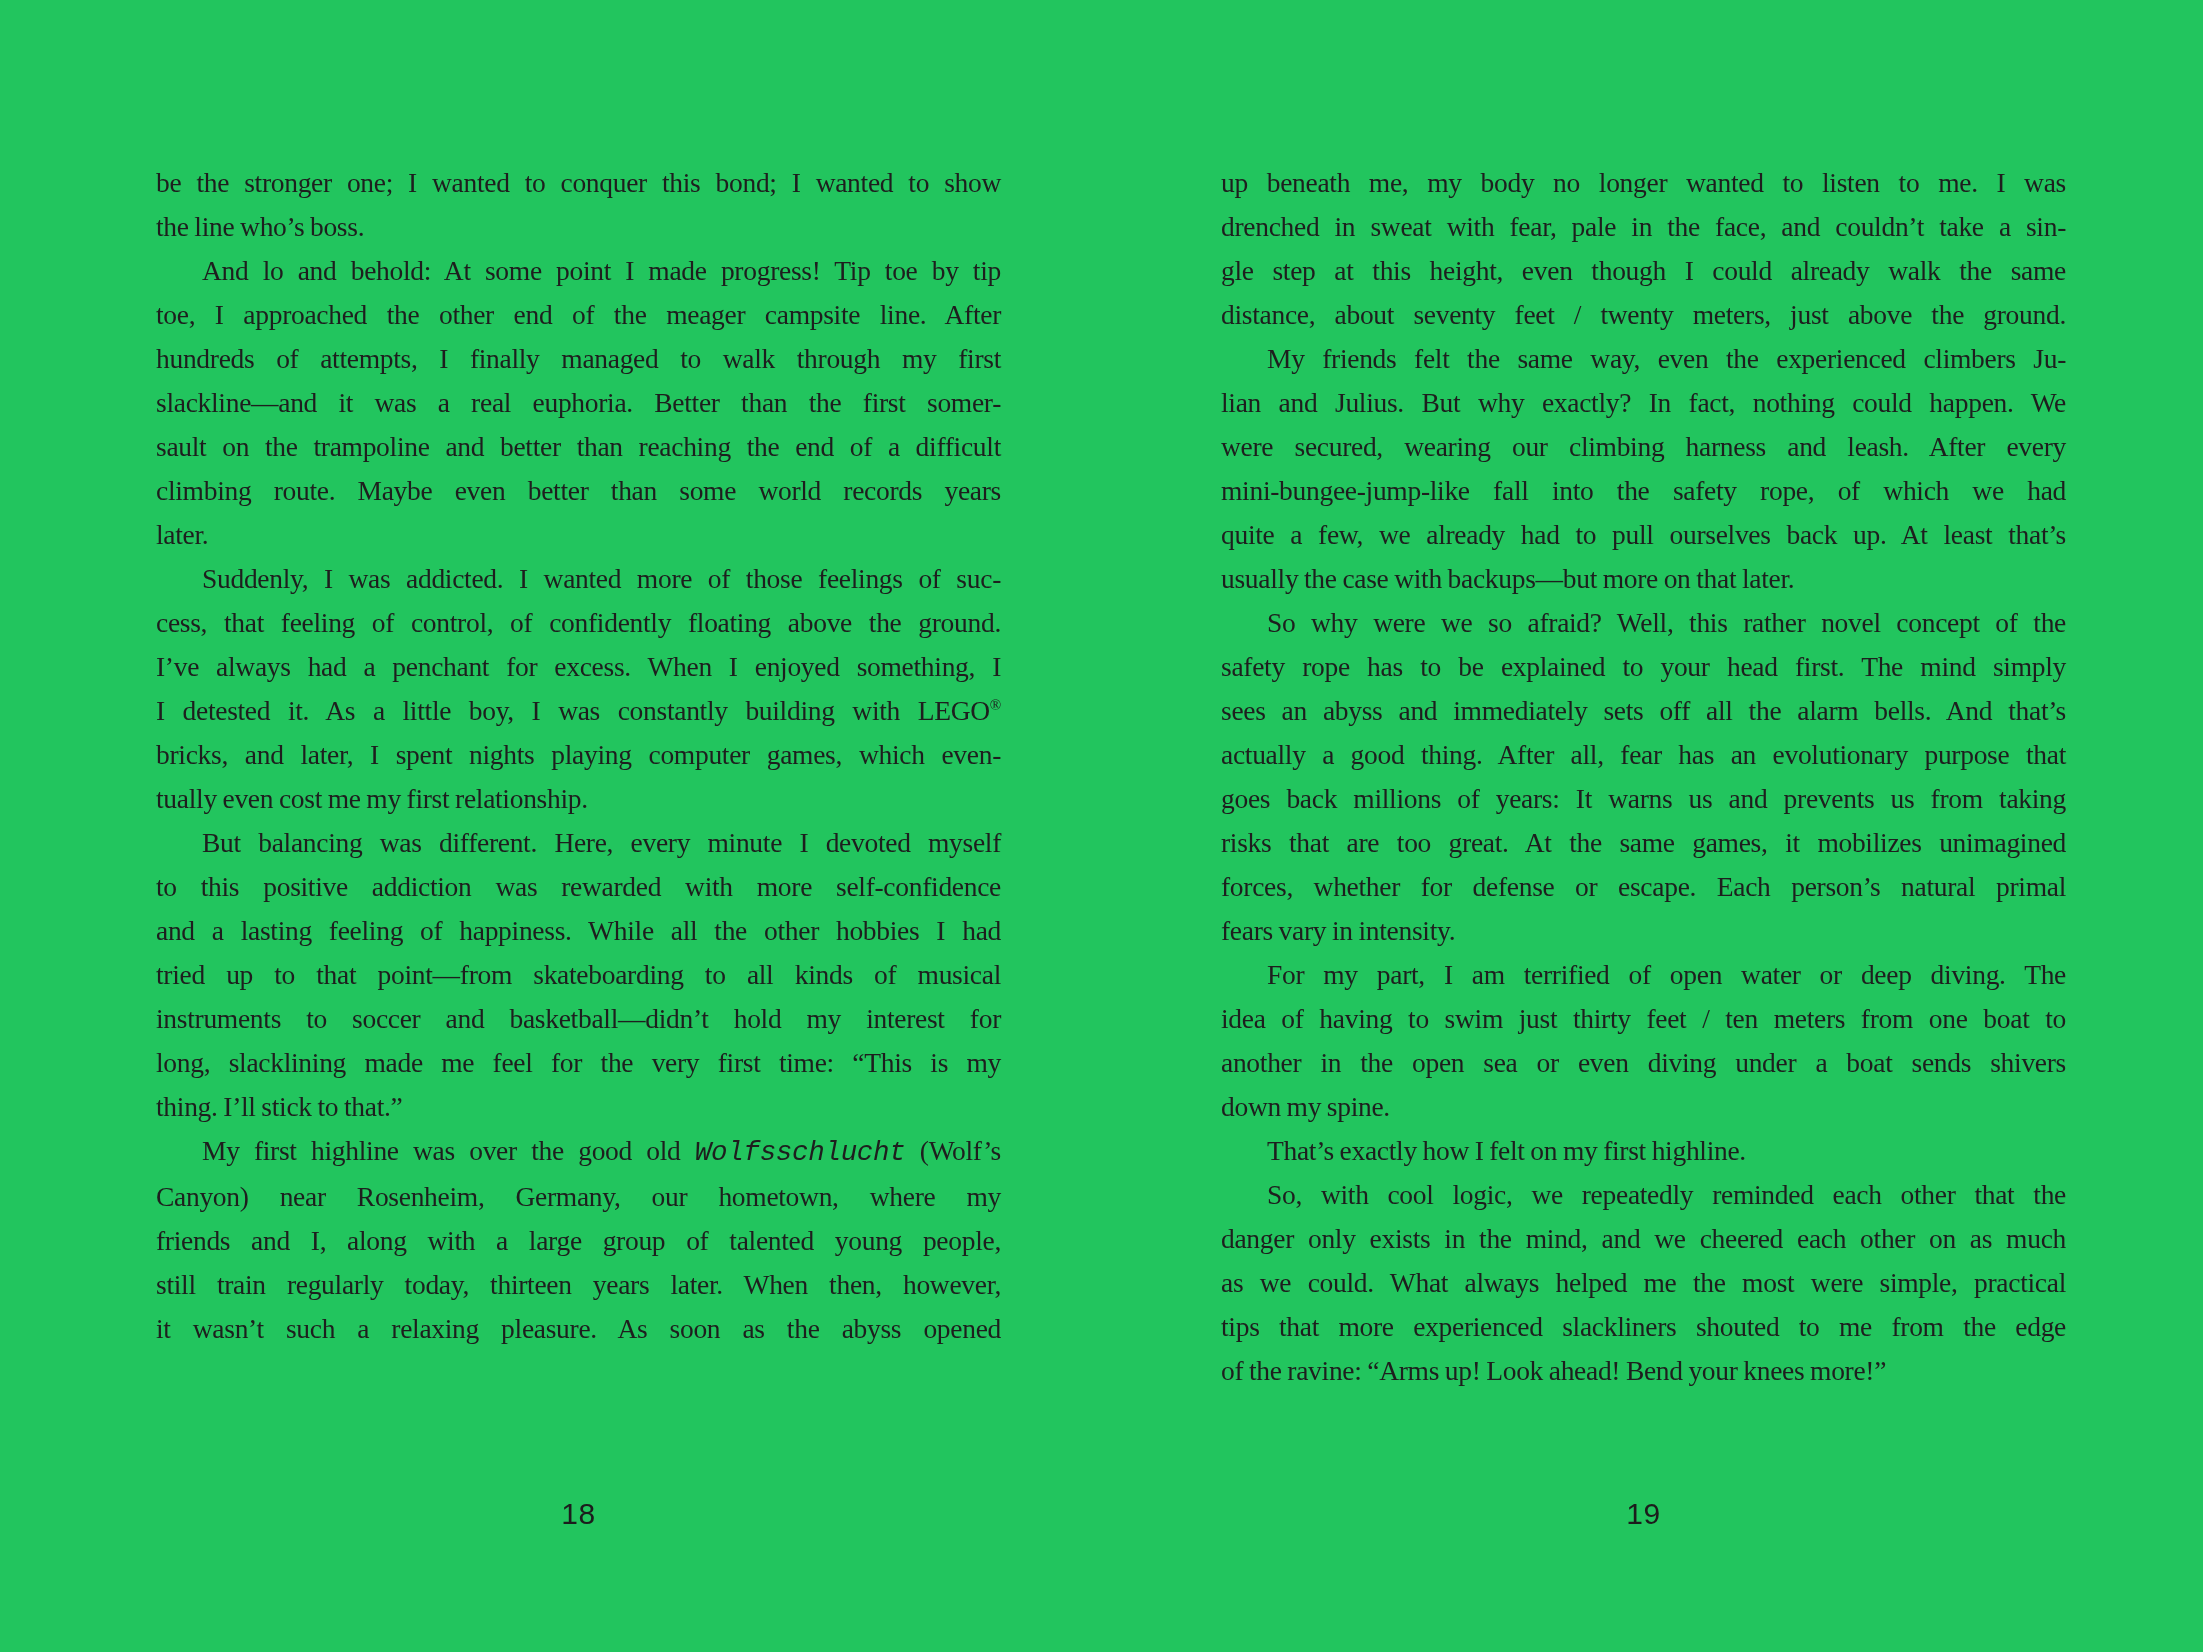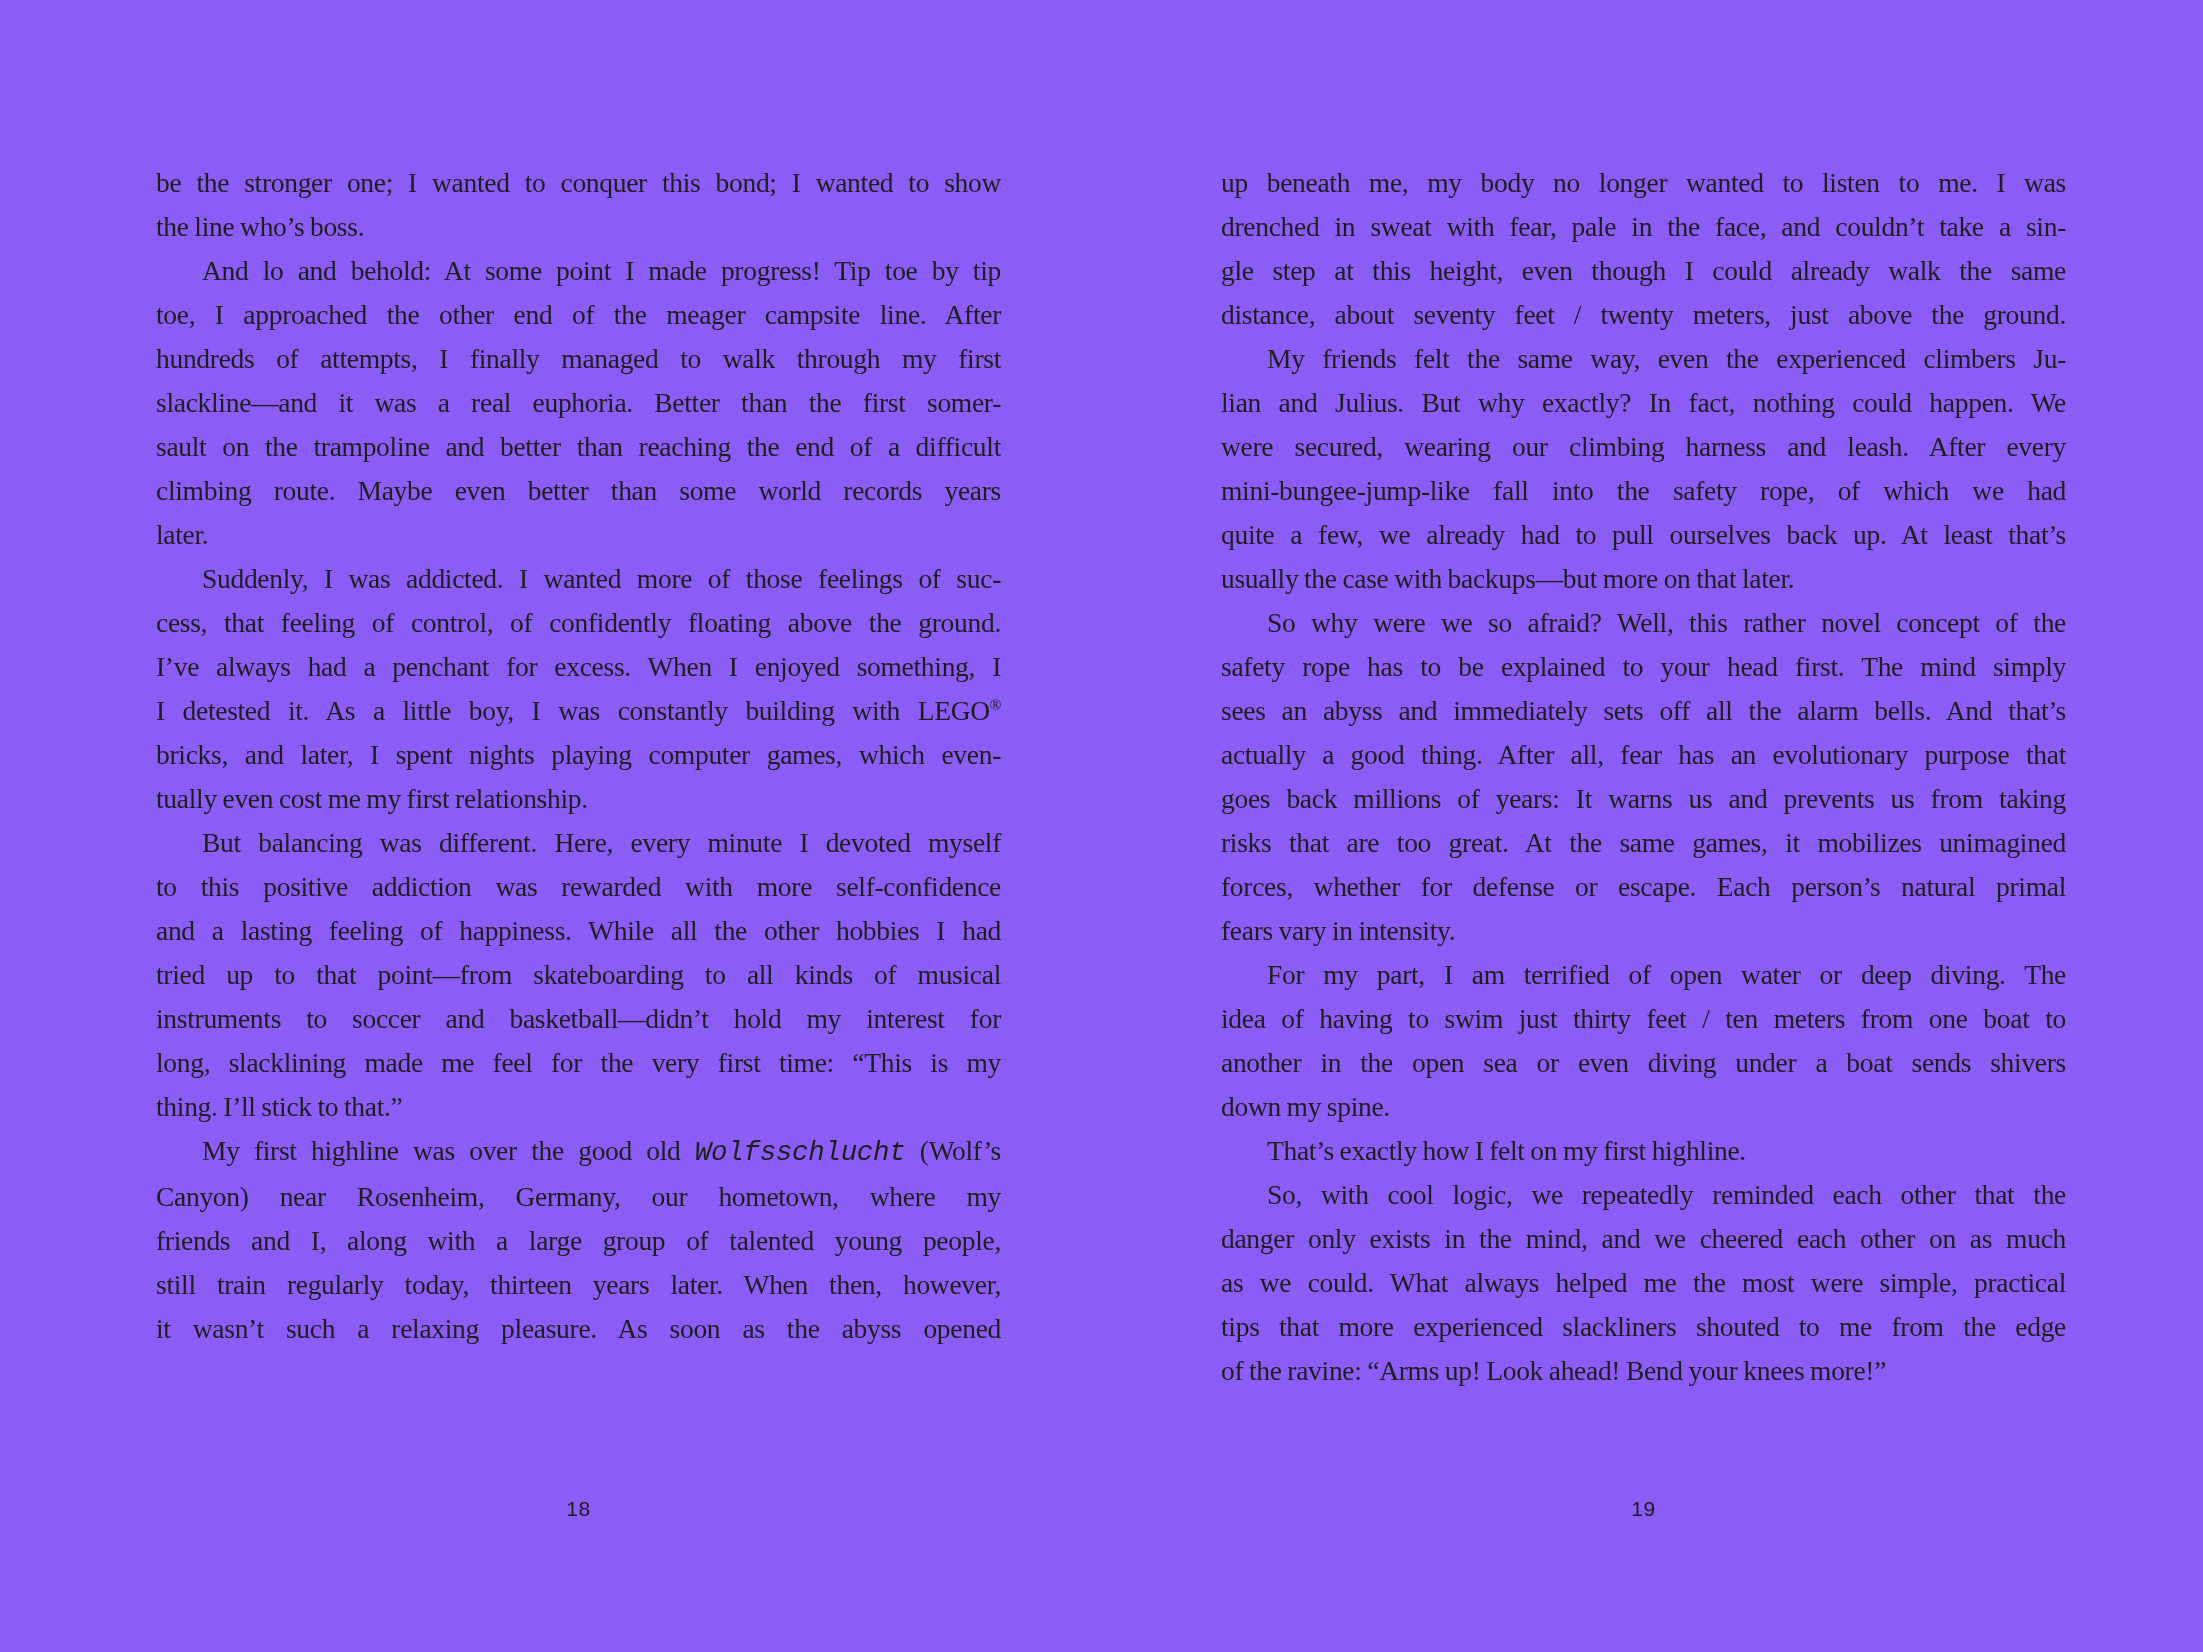--- a/index.html
+++ b/index.html
@@ -10,21 +10,21 @@
   body {
     width: 2204px;
     height: 1653px;
     position: relative;
     overflow: hidden;
     font-family: "Liberation Serif", serif;
   }
   .spread {
     position: absolute;
     inset: 0;
-    background: #8b5cf6;
+    background: #22c55e;
   }
   .page-col {
     position: absolute;
     top: 161px;
     width: 845px;
     color: #1e1e1e;
     font-size: 27.5px;
     line-height: 44px;
     letter-spacing: -0.3px;
     word-spacing: -0.9px;
@@ -39,21 +39,21 @@
   .line.para-end { text-align-last: left; }
   .line.indent   { padding-left: 46px; }
   .line em  { font-style: italic; font-family: Liberation Mono, monospace; }
   .line sup { font-size: 0.55em; line-height: 0; vertical-align: super; }
   .pagenum {
     position: absolute;
     top: 1497px;
     width: 845px;
     text-align: center;
     font-family: "Liberation Sans", sans-serif;
-    font-size: 21px;
+    font-size: 30px;
     font-weight: 400;
     color: #1c1c1c;
     letter-spacing: 0.5px;
   }
   .pagenum.left  { left: 156px; }
   .pagenum.right { left: 1221px; }
 </style>
 </head>
 <body>
 

